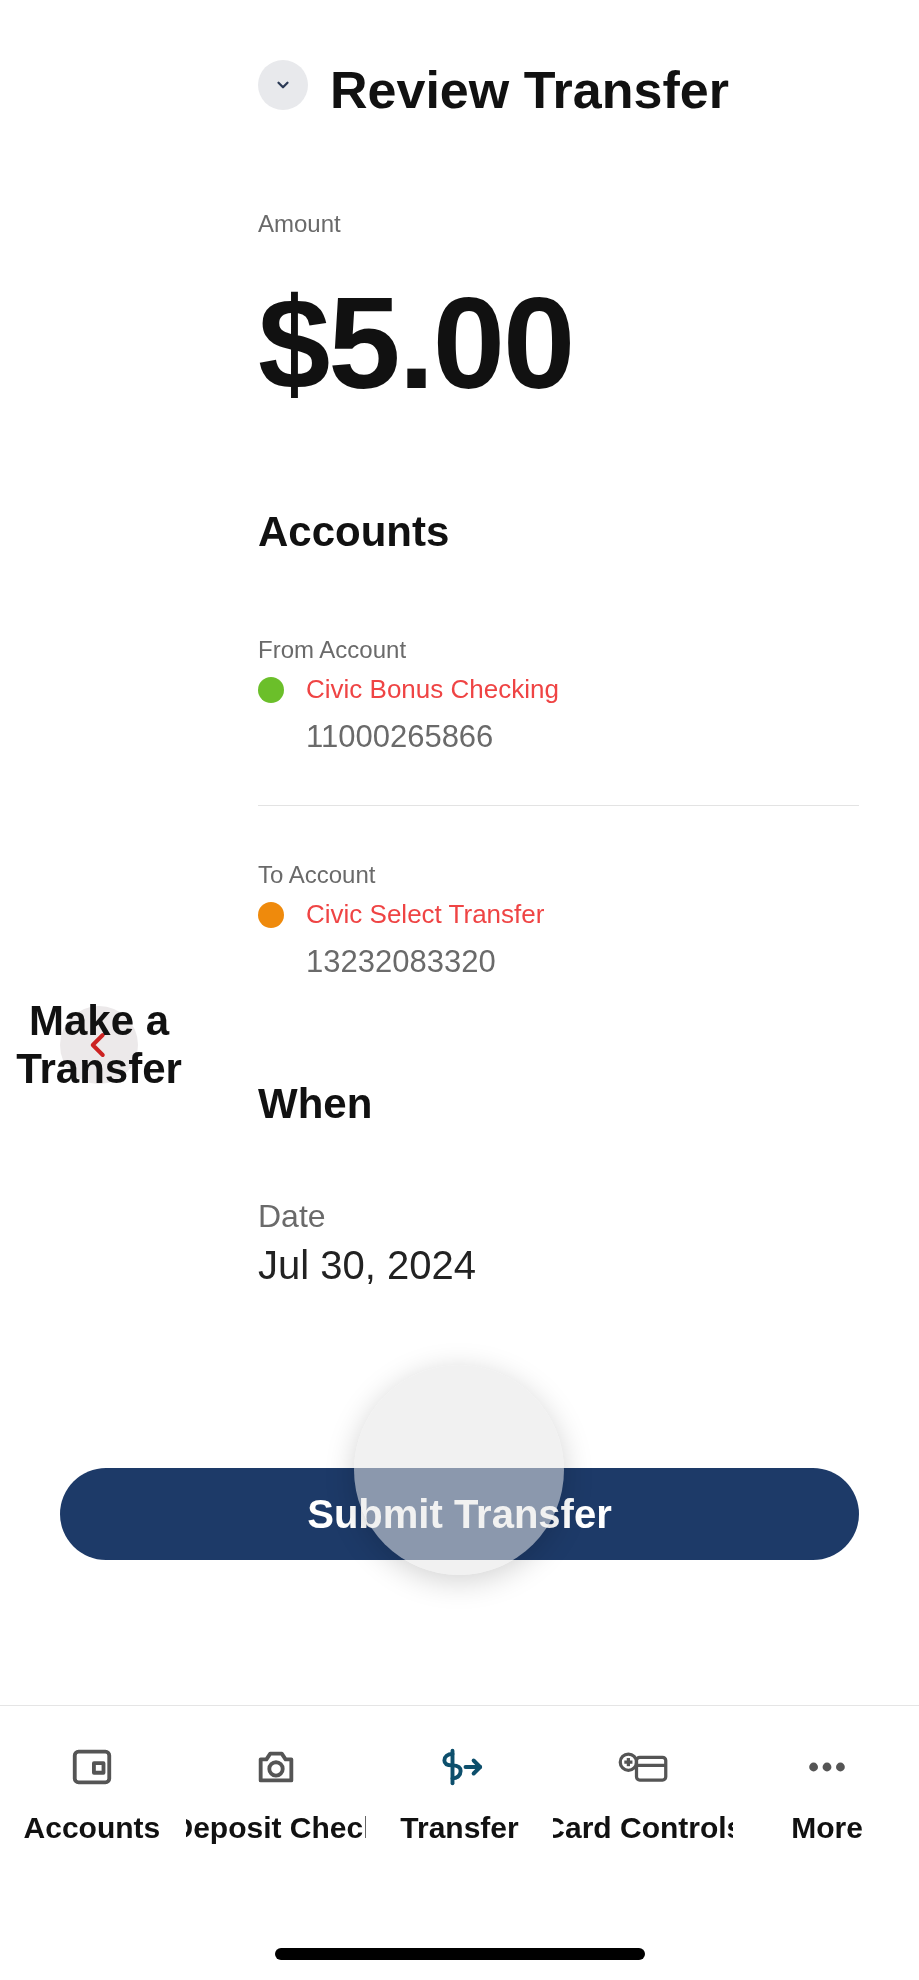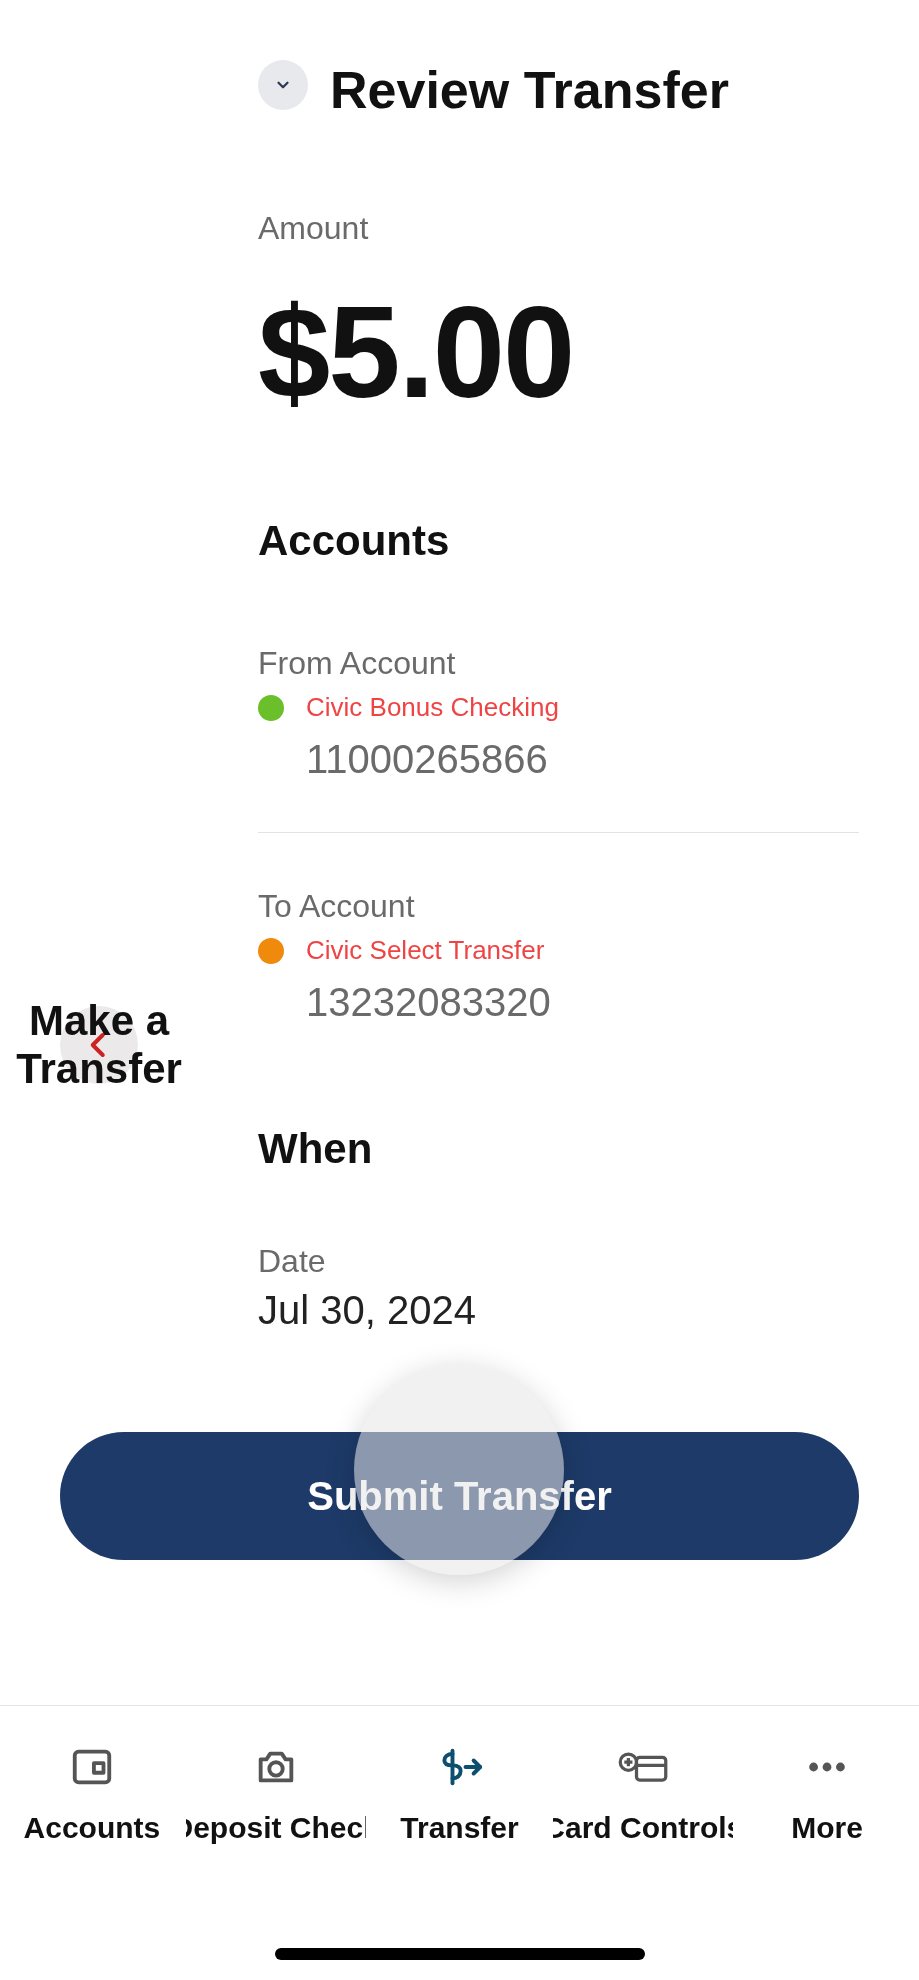--- a/index.html
+++ b/index.html
@@ -13,43 +13,43 @@
   .back-btn svg { width:30px; height:30px; }
   .header-title { position:absolute; left:0; right:0; text-align:center; font-size:42px; font-weight:700; pointer-events:none; }
 
   
   .content { flex:1; overflow:hidden; padding:0 60px; }
   .section-head { display:flex; gap:22px; padding-top:60px; }
   .chevron-circle { width:50px; height:50px; border-radius:50%; background:#e8e9ec; display:flex; align-items:center; justify-content:center; }
   .chevron-circle svg { width:18px; height:18px; }
   .section-head h1 { font-size:52px; font-weight:800; }
 
-  .label-sm { font-size:32px; color:#6a6a6a; }
+  .label-sm { font-size:24px; color:#6a6a6a; }
   .amount-block { padding-top:90px; }
   .amount-value { font-size:130px; font-weight:800; letter-spacing:-2px; line-height:1; padding-top:40px; }
 
   .subhead { font-size:42px; font-weight:800; padding-top:100px; }
 
   .acct-row { padding-top:80px; }
   .acct-line { display:flex; align-items:center; gap:22px; padding-top:10px; }
   .dot { width:26px; height:26px; border-radius:50%; }
   .acct-name { font-size:26px; color:#ef4444; }
-  .acct-num { font-size:40px; color:#6a6a6a; padding-left:48px; padding-top:14px; }
+  .acct-num { font-size:31px; color:#6a6a6a; padding-left:48px; padding-top:14px; }
   .divider { height:1px; background:#e3e3e3; margin-top:50px; }
 
   .when-block { padding-top:100px; }
   .date-label { font-size:32px; color:#6a6a6a; padding-top:70px; }
   .date-value { font-size:40px; color:#222; padding-top:8px; }
 
   
   .fade { position:absolute; left:0; right:0; bottom:360px; height:240px; background:linear-gradient(to bottom, rgba(255,255,255,0), #fff 85%); pointer-events:none; }
 
   
   .submit-wrap { position:absolute; left:60px; right:60px; bottom:420px; }
-  .submit-btn { width:100%; height:128px; border-radius:64px; background:#1d3a68; color:#fff; display:flex; align-items:center; justify-content:center; font-size:40px; font-weight:600; cursor:pointer; }
+  .submit-btn { width:100%; height:92px; border-radius:64px; background:#1d3a68; color:#fff; display:flex; align-items:center; justify-content:center; font-size:40px; font-weight:600; cursor:pointer; }
 
   
   .touch { position:absolute; width:210px; height:210px; border-radius:50%; background:rgba(230,230,230,0.55); box-shadow:0 6px 30px rgba(0,0,0,0.18); left:354px; bottom:405px; pointer-events:none; }
 
   
   .tabbar { position:absolute; left:0; right:0; bottom:0; height:275px; border-top:1px solid #e5e5e5; display:flex; justify-content:space-around; padding-top:35px; background:#fff; }
   .tab { display:flex; flex-direction:column; align-items:center; gap:18px; width:180px; cursor:pointer; position:relative; overflow:hidden; }
   .tab .ico { width:52px; height:52px; display:flex; align-items:center; justify-content:center; color:#555; }
   .tab.active .ico { color:#0d4f6c; }
   .tab-label { font-size:30px; font-weight:700; white-space:nowrap; }

